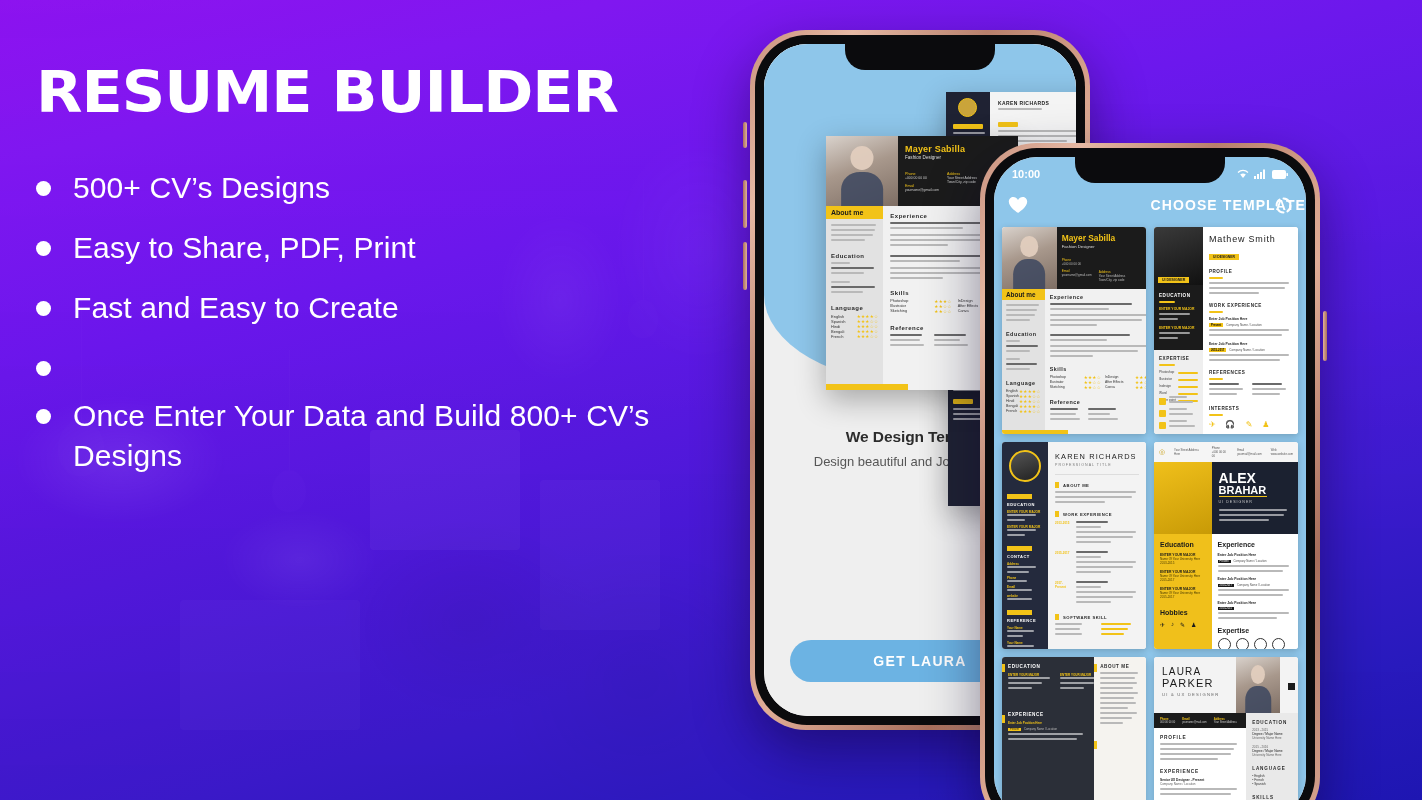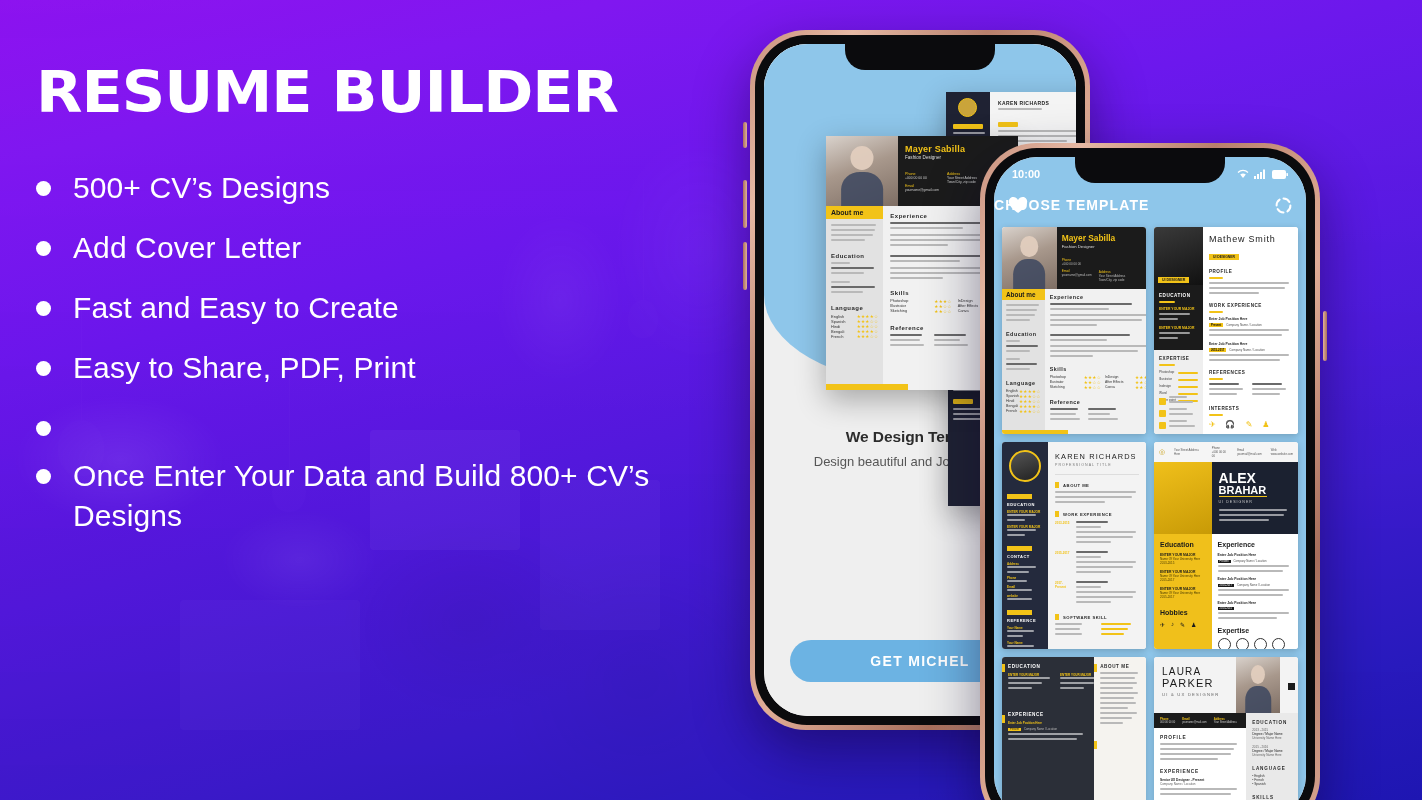--- a/index.html
+++ b/index.html
@@ -127,21 +127,21 @@
   .p2-status {
     position:absolute; top:9px; left:0; right:0; height:16px;
     display:flex; align-items:center; justify-content:space-between;
     padding:0 18px; color:#fff; font-size:11px; font-weight:bold; z-index:31;
   }
   .p2-bar {
     position:absolute; top:34px; left:0; right:0; height:28px;
     display:flex; align-items:center; justify-content:space-between; padding:0 14px;
   }
   .p2-title {
-    position:absolute; left:0; right:0; text-align:left; color:#fff;
+    position:absolute; left:0; right:0; text-align:right; color:#fff;
     font-size:14px; font-weight:bold; letter-spacing:1.1px;
   }
   .p2-grid {
     position:absolute; left:0; right:0; top:62px; bottom:0;
     background:#8ec6ea;
     display:grid; grid-template-columns:1fr 1fr; gap:8px; padding:8px;
     align-content:start;
   }
   .tcard {
     background:#fff; border-radius:3px; overflow:hidden; position:relative;
@@ -196,29 +196,25 @@
 
 <div class="left">
   <h1 class="title">RESUME BUILDER</h1>
   <ul class="bullets">
     <li>
         <span class="dot"></span>
         <span class="bullet-text">500+ CV’s Designs</span>
       </li>
     <li>
         <span class="dot"></span>
-        <span class="bullet-text">Add Cover Letter</span>
+        <span class="bullet-text">Easy to Share, PDF, Print</span>
       </li>
     <li>
         <span class="dot"></span>
         <span class="bullet-text">Fast and Easy to Create</span>
-      </li>
-    <li>
-        <span class="dot"></span>
-        <span class="bullet-text">Easy to Share, PDF, Print</span>
       </li>
     <li>
         <span class="dot"></span>
       </li>
     <li>
         <span class="dot"></span>
         <span class="bullet-text">Once Enter Your Data and Build 800+ CV’s Designs</span>
       </li>
   </ul>
 </div>
@@ -409,21 +405,21 @@
           </div>
         </div>
         <div style="position:absolute;left:0;bottom:0;width:82px;height:6px;background:#f2c318"></div>
       </div>
 
       <div class="p1-head">We Design Template</div>
       <div class="p1-sub">
         <span>Design beautiful and Job</span>
         <span>winning CV</span>
       </div>
-      <div class="p1-btn">GET MICHEL</div>
+      <div class="p1-btn">GET LAURA</div>
     </div>
   </div>
 </div>
 
 <div class="phone" id="phone2">
   <span class="right-btn" style="top:168px;height:50px"></span>
   <div class="phone-inner">
     <div class="screen">
       <div class="p2-top"></div>
       <div class="notch" style="width:150px;height:26px"></div>

